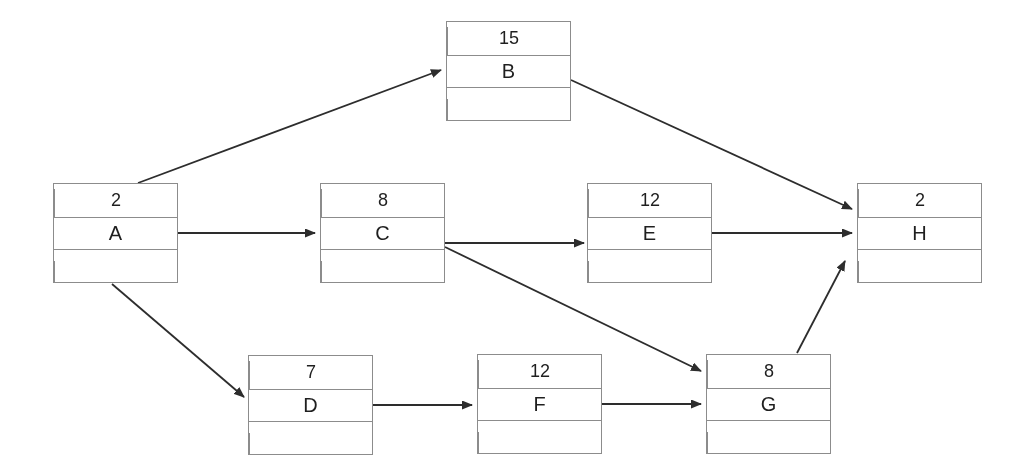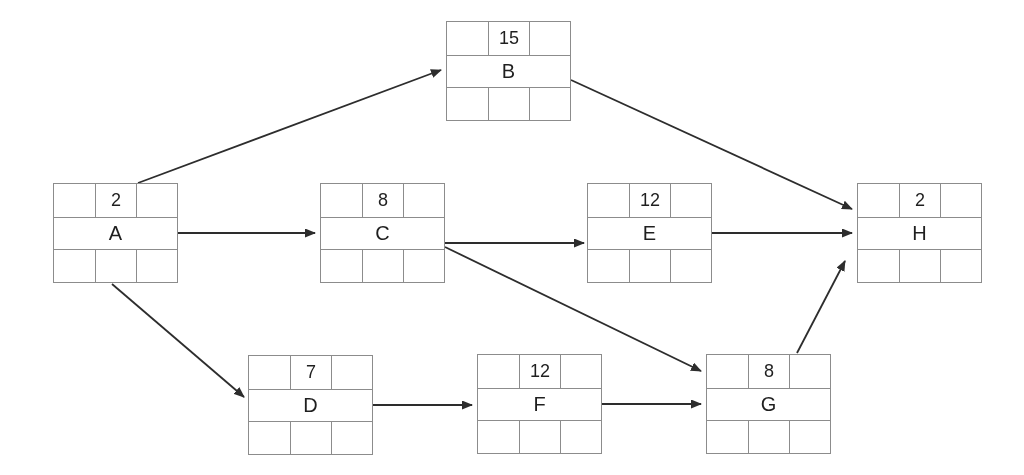--- a/index.html
+++ b/index.html
@@ -33,21 +33,21 @@
     width: 125px;
     height: 100px;
     background: var(--node-fill, #ffffff);
     border: 1px solid var(--node-border, #8c8c8c);
     display: grid;
     grid-template-rows: 1fr 1fr 1fr;
     color: var(--text-color, #1f1f1f);
   }
   .node .row {
     display: grid;
-    grid-template-columns: 1fr 1fr 1fr;
+    grid-template-columns: 1fr;
     min-height: 0;
   }
   .node .row + .row {
     border-top: 1px solid var(--node-border, #8c8c8c);
   }
   .node .row.single {
     display: flex;
   }
   .node .cell {
     display: flex;

